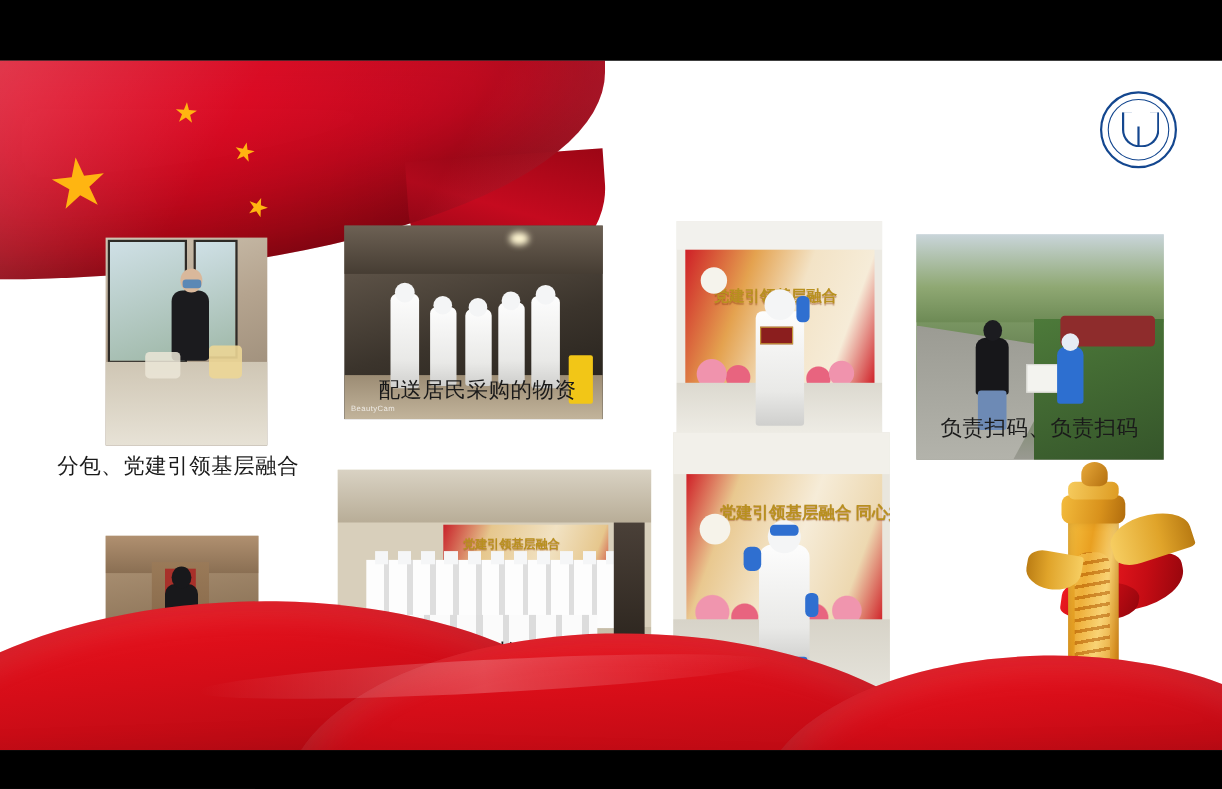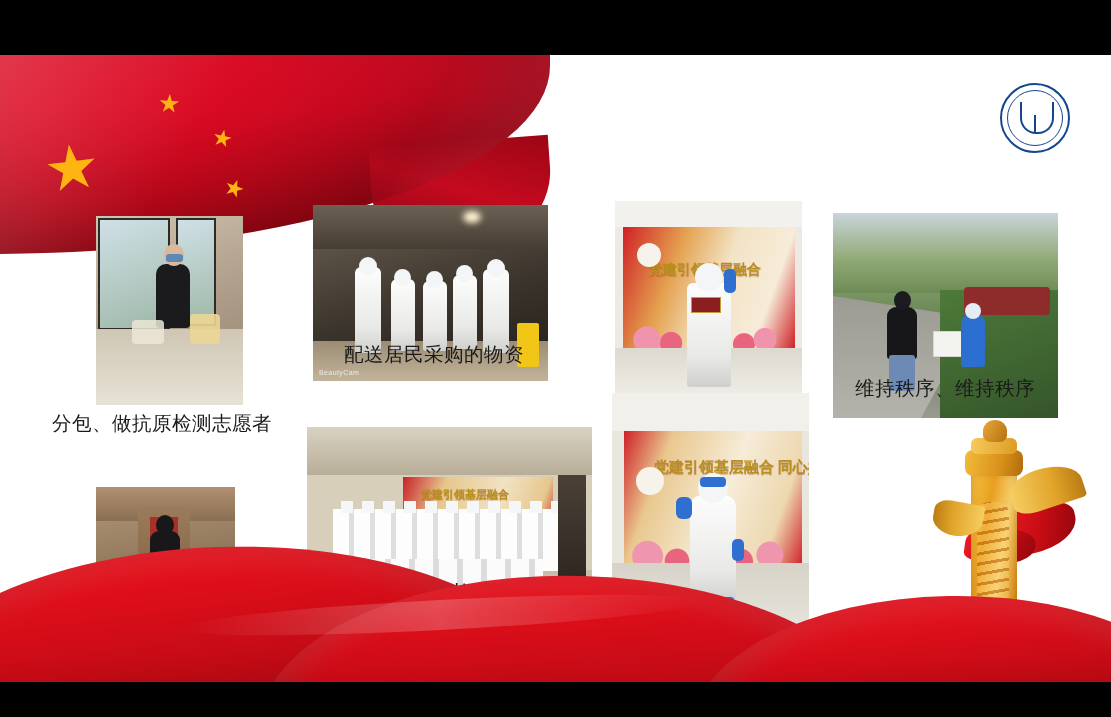--- a/index.html
+++ b/index.html
@@ -320,24 +320,24 @@
         <div class="fig ppe" style="left:78px; top:102px; width:46px; height:108px; border-radius:12px 12px 4px 4px;"></div>
         <div class="ppe-head" style="left:86px; top:80px; width:30px; height:30px;"></div>
         <div style="position:absolute; left:88px; top:84px; width:26px; height:10px; background:#2f6fd0; border-radius:4px;"></div>
         <div style="position:absolute; left:64px; top:104px; width:16px; height:22px; background:#2f6fd0; border-radius:6px;"></div>
         <div style="position:absolute; left:120px; top:146px; width:12px; height:22px; background:#2f6fd0; border-radius:5px;"></div>
         <div style="position:absolute; left:82px; top:204px; width:18px; height:14px; background:#f0f0ee; border:2px solid #2f6fd0; border-radius:3px;"></div>
         <div style="position:absolute; left:104px; top:204px; width:18px; height:14px; background:#f0f0ee; border:2px solid #2f6fd0; border-radius:3px;"></div>
       </div>
     </div>
 
-    <div class="photo-caption" style="left:52px; top:355px;">分包、做抗原检测志愿者</div>
+    <div class="photo-caption" style="left:52px; top:355px;">分包、党建引领基层融合</div>
     <div class="photo-caption" style="left:344px; top:286px;">配送居民采购的物资</div>
     <div class="photo-caption" style="left:325px; top:524px;">党员下沉-核酸检测志愿者</div>
-    <div class="photo-caption" style="left:855px; top:320px;">维持秩序、维持秩序</div>
+    <div class="photo-caption" style="left:855px; top:320px;">负责扫码、负责扫码</div>
 
     <div class="huabiao">
       <div class="hb-ribbon" style="left:58px; top:96px; width:80px; height:46px; transform:rotate(-12deg);"></div>
       <div class="hb-ribbon" style="left:26px; top:118px; width:70px; height:36px; transform:rotate(8deg);"></div>
       <div class="hb-shaft"></div>
       <div class="hb-dragon"></div>
       <div class="hb-wing-r"></div>
       <div class="hb-wing-l"></div>
       <div class="hb-cap"></div>
       <div class="hb-cap2"></div>

